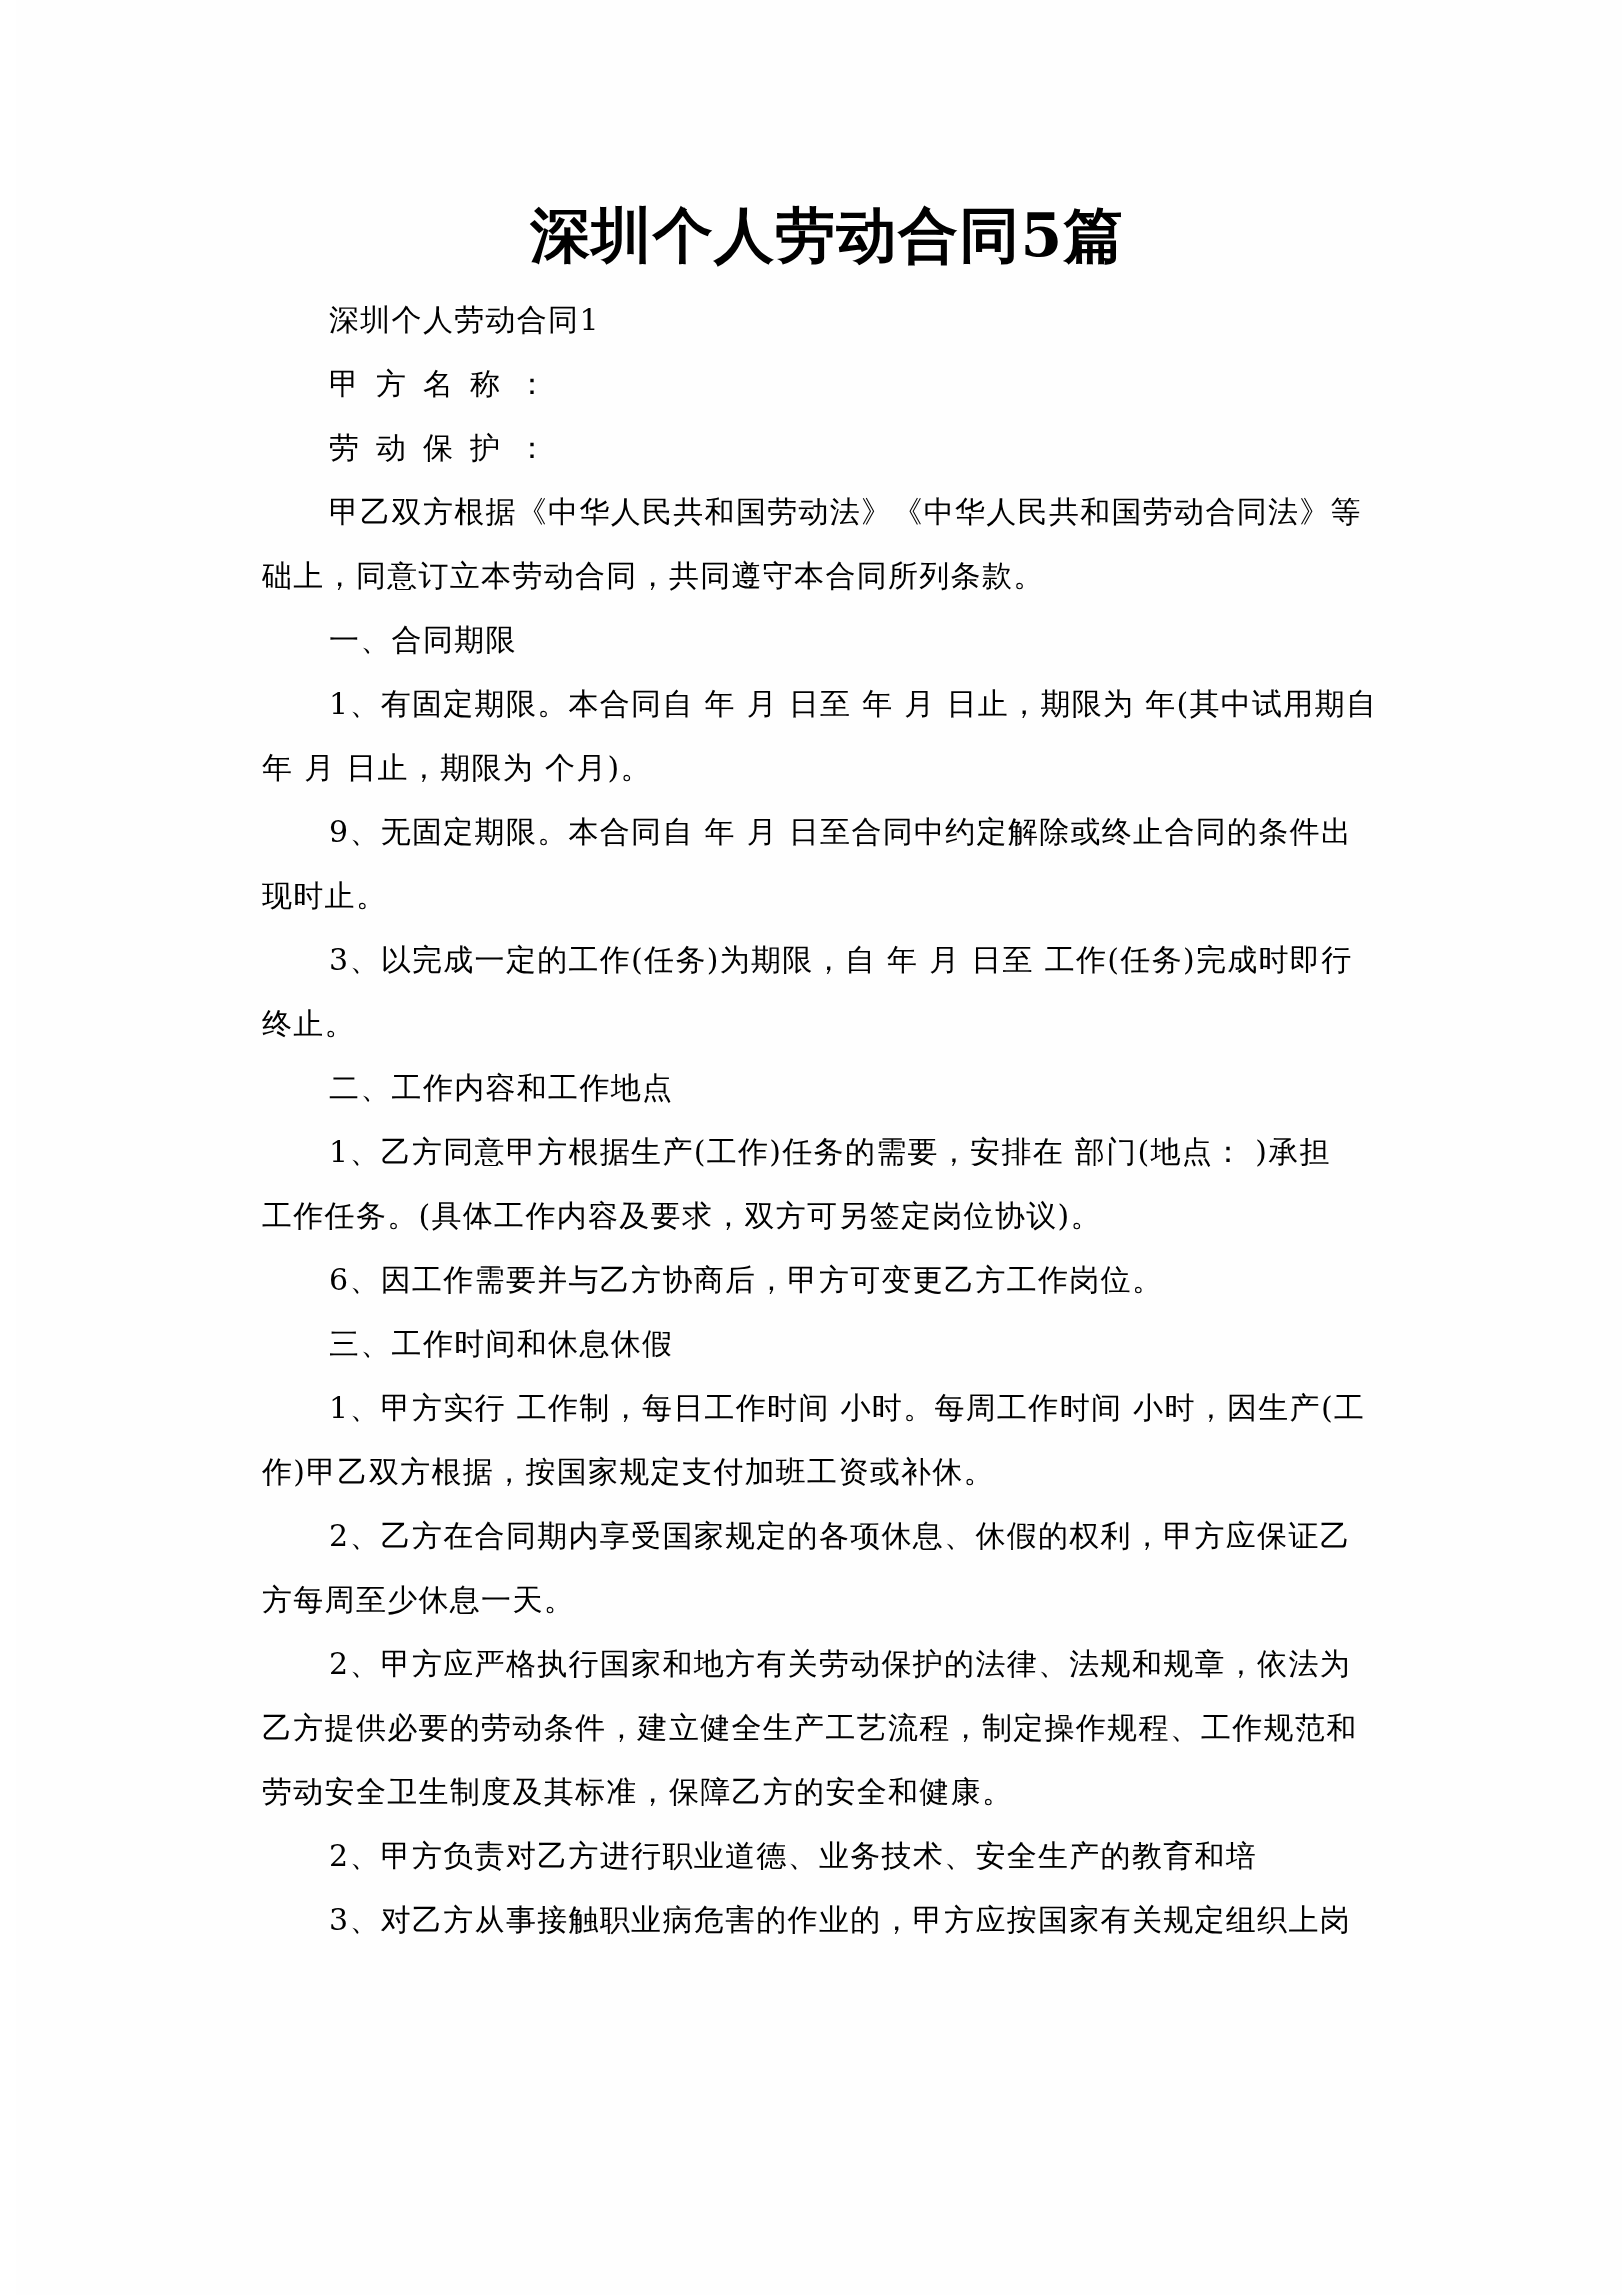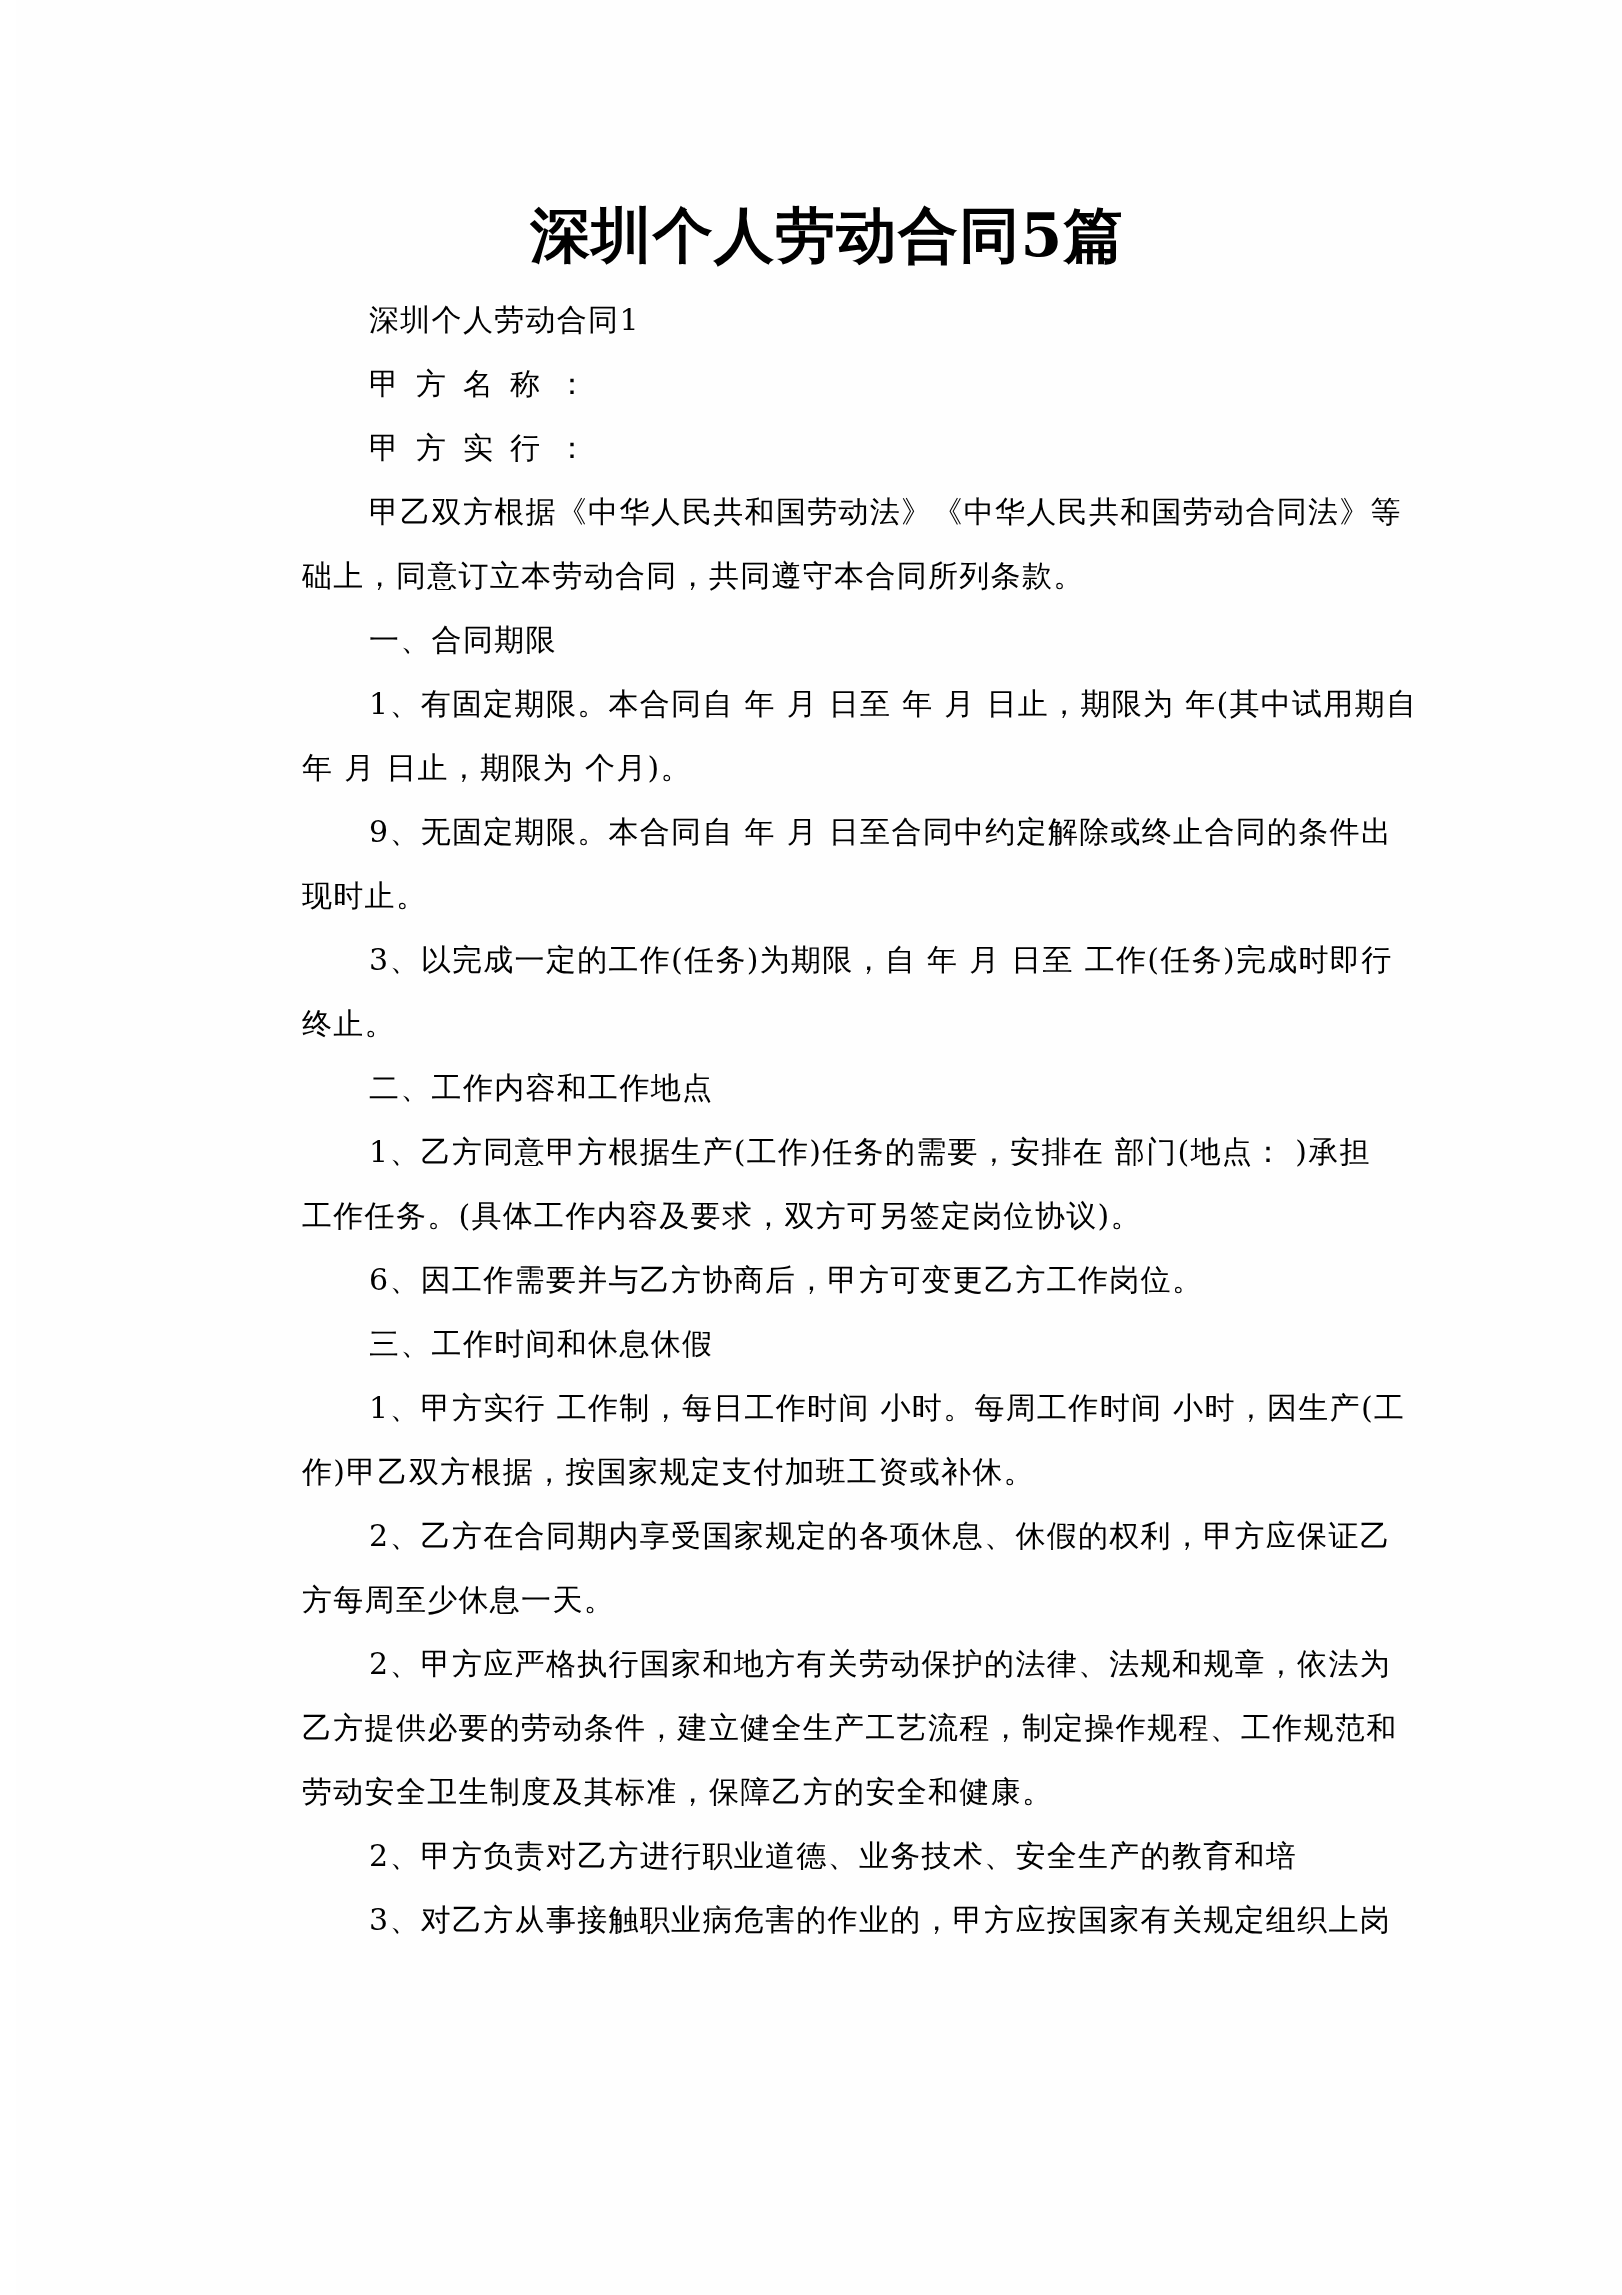--- a/index.html
+++ b/index.html
@@ -33,21 +33,20 @@
       line-height: 79px;
       font-weight: bold;
       letter-spacing: 1.3px;
       white-space: nowrap;
     }
     .body-text {
       position: absolute;
       left: 246px;
       top: 288px;
       width: 1139px;
-      margin-left: 40px;
     }
     .line {
       height: 64px;
       font-size: 30px;
       line-height: 64px;
       white-space: nowrap;
       letter-spacing: 1.3px;
     }
     .indent {
       padding-left: 67px;
@@ -58,21 +57,21 @@
   </style>
 </head>
 <body>
 
 <div class="page">
   <div class="doc-title">深圳个人劳动合同5篇</div>
 
   <div class="body-text">
     <div class="line indent">深圳个人劳动合同1</div>
     <div class="line indent spaced">甲方名称：</div>
-    <div class="line indent spaced">甲方实行：</div>
+    <div class="line indent spaced">劳动保护：</div>
     <div class="line indent">甲乙双方根据《中华人民共和国劳动法》《中华人民共和国劳动合同法》等</div>
     <div class="line">础上，同意订立本劳动合同，共同遵守本合同所列条款。</div>
     <div class="line indent">一、合同期限</div>
     <div class="line indent">1、有固定期限。本合同自 年 月 日至 年 月 日止，期限为 年(其中试用期自</div>
     <div class="line">年  月  日止，期限为  个月)。</div>
     <div class="line indent">9、无固定期限。本合同自  年  月  日至合同中约定解除或终止合同的条件出</div>
     <div class="line">现时止。</div>
     <div class="line indent">3、以完成一定的工作(任务)为期限，自 年 月 日至 工作(任务)完成时即行</div>
     <div class="line">终止。</div>
     <div class="line indent">二、工作内容和工作地点</div>

